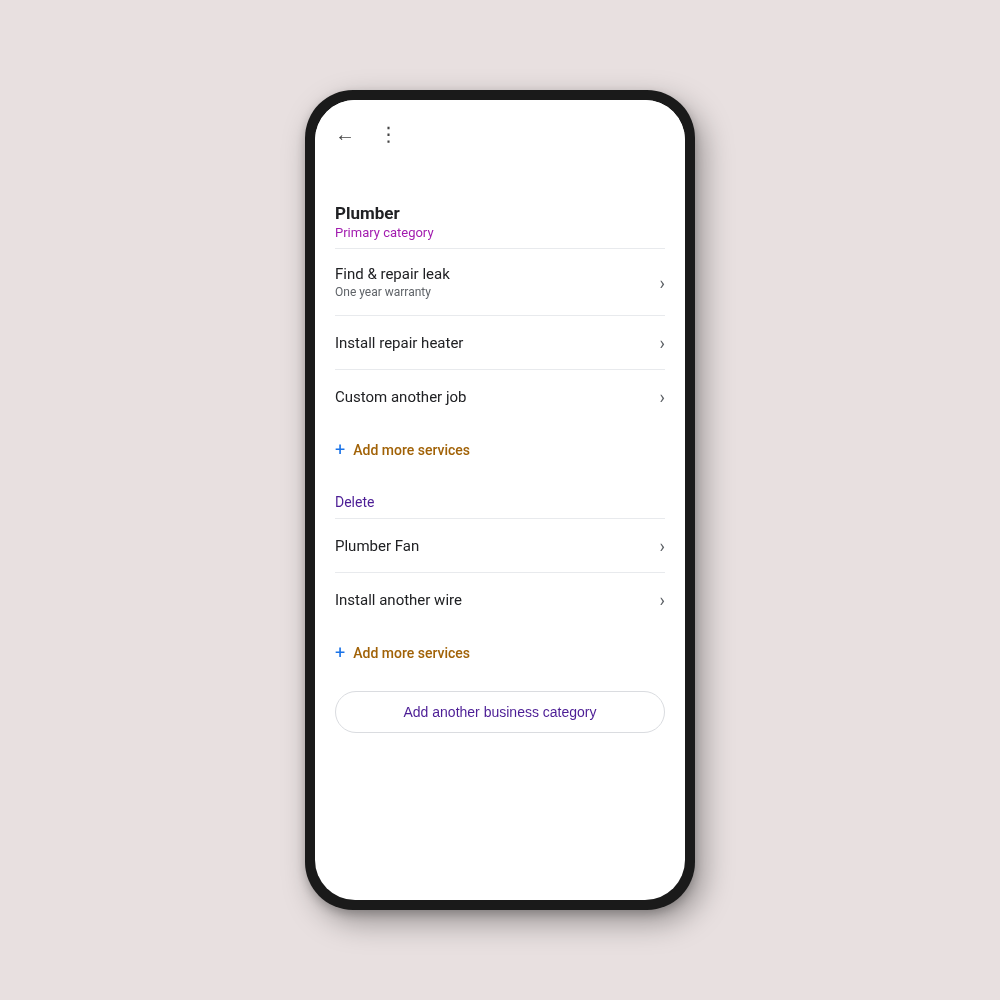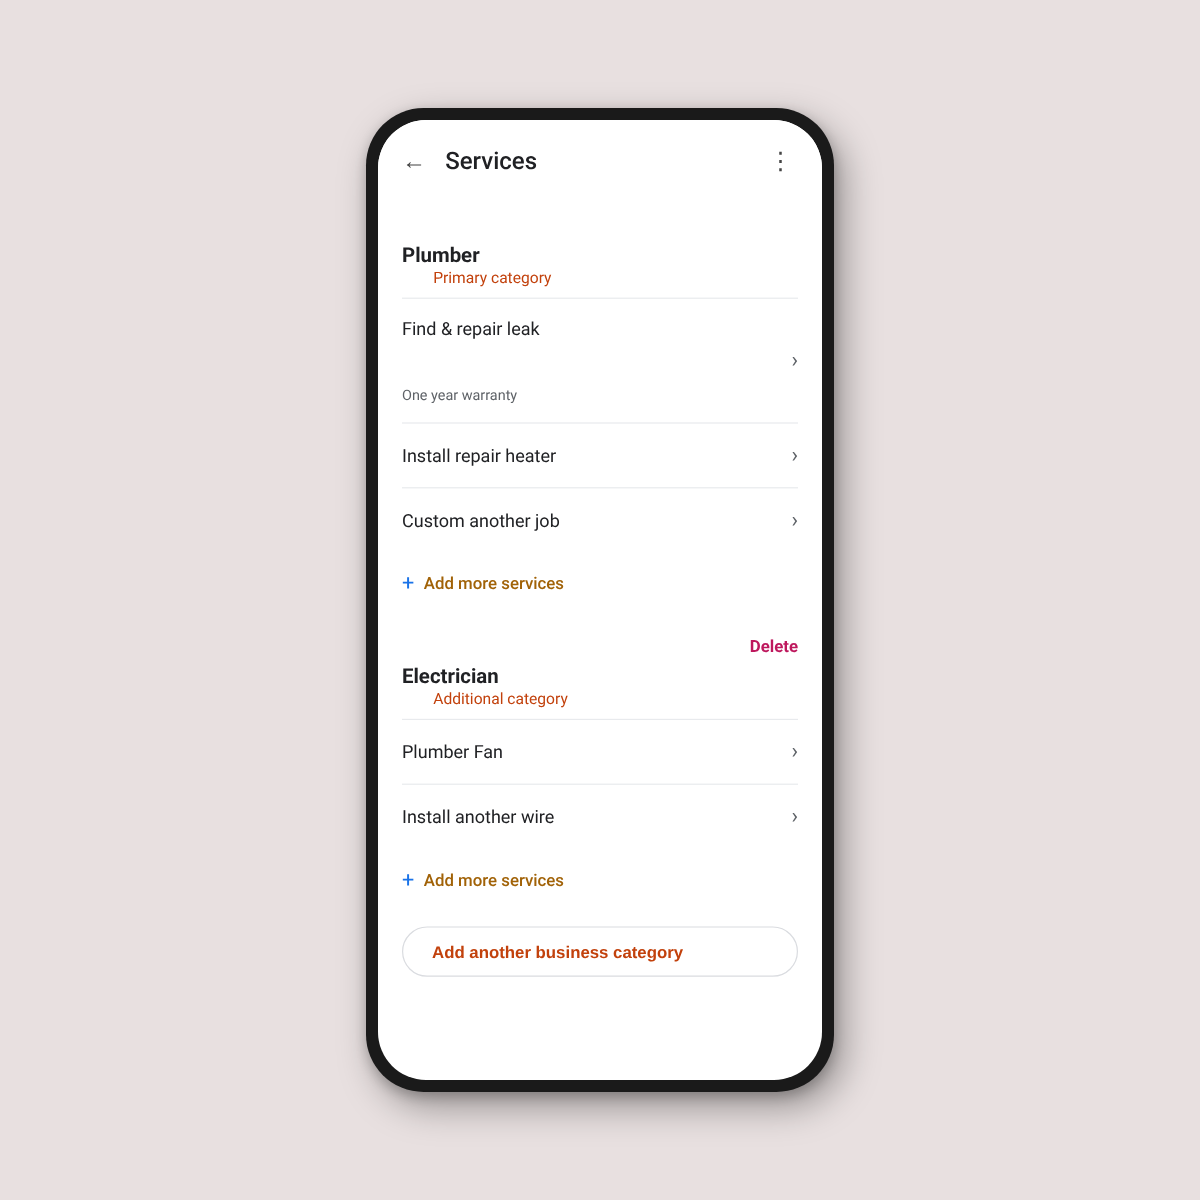--- a/index.html
+++ b/index.html
@@ -95,30 +95,29 @@
 
     .category-name {
       font-size: 17px;
       font-weight: 700;
       color: #202124;
       margin-top: 23px;
     }
 
     .category-label {
       font-size: 13px;
-      color: #c2410c;
+      color: #a21caf;
       margin-top: 2px;
-      margin-left: 26px;
     }
 
     .delete-btn {
       font-size: 14px;
-      color: #be185d;
-      cursor: pointer;
-      font-weight: 700;
+      color: #4c1d95;
+      cursor: pointer;
+      font-weight: 400;
     }
 
     .category-header-row {
       display: flex;
       align-items: flex-start;
       justify-content: space-between;
       padding: 18px 20px 4px 20px;
     }
 
     
@@ -135,21 +134,20 @@
       cursor: pointer;
     }
 
     .service-item:last-child {
       border-bottom: none;
     }
 
     .service-info {
       display: flex;
       flex-direction: column;
-      gap: 37px;
     }
 
     .service-name {
       font-size: 15px;
       color: #202124;
       font-weight: 400;
     }
 
     .service-subtitle {
       font-size: 12px;
@@ -189,45 +187,44 @@
       display: flex;
       justify-content: center;
     }
 
     .add-category-btn {
       border: 1.5px solid #dadce0;
       background: #fff;
       border-radius: 24px;
       padding: 12px 24px;
       font-size: 14px;
-      font-weight: 700;
-      color: #c2410c;
+      font-weight: 400;
+      color: #4c1d95;
       cursor: pointer;
       width: 100%;
-      text-align: left;
+      text-align: center;
     }
 
     
     .category-divider {
       height: 1px;
       background: #e8eaed;
       margin: 4px 20px 0 20px;
     }
   </style>
 </head>
 <body>
 
 <div class="phone-outer">
   <div class="phone-inner">
 
     <div class="header">
       <div class="back-btn">
         <span class="back-arrow">←</span>
       </div>
-      <span class="header-title">Services</span>
       <div class="more-btn">
         <span class="more-dots">⋮</span>
       </div>
     </div>
 
     <div class="content">
 
       <div class="category-header">
         <div class="category-name">Plumber</div>
         <div class="category-label">Primary category</div>
@@ -259,24 +256,20 @@
           <span class="chevron">›</span>
         </div>
       </div>
 
       <div class="add-services-btn">
         <span class="plus-icon">+</span>
         <span class="add-services-label">Add more services</span>
       </div>
 
       <div class="category-header-row">
-        <div>
-          <div class="category-name">Electrician</div>
-          <div class="category-label">Additional category</div>
-        </div>
         <div class="delete-btn">Delete</div>
       </div>
 
       <div class="category-divider"></div>
 
       <div class="service-list">
 
         <div class="service-item">
           <div class="service-info">
             <span class="service-name">Plumber Fan</span>

